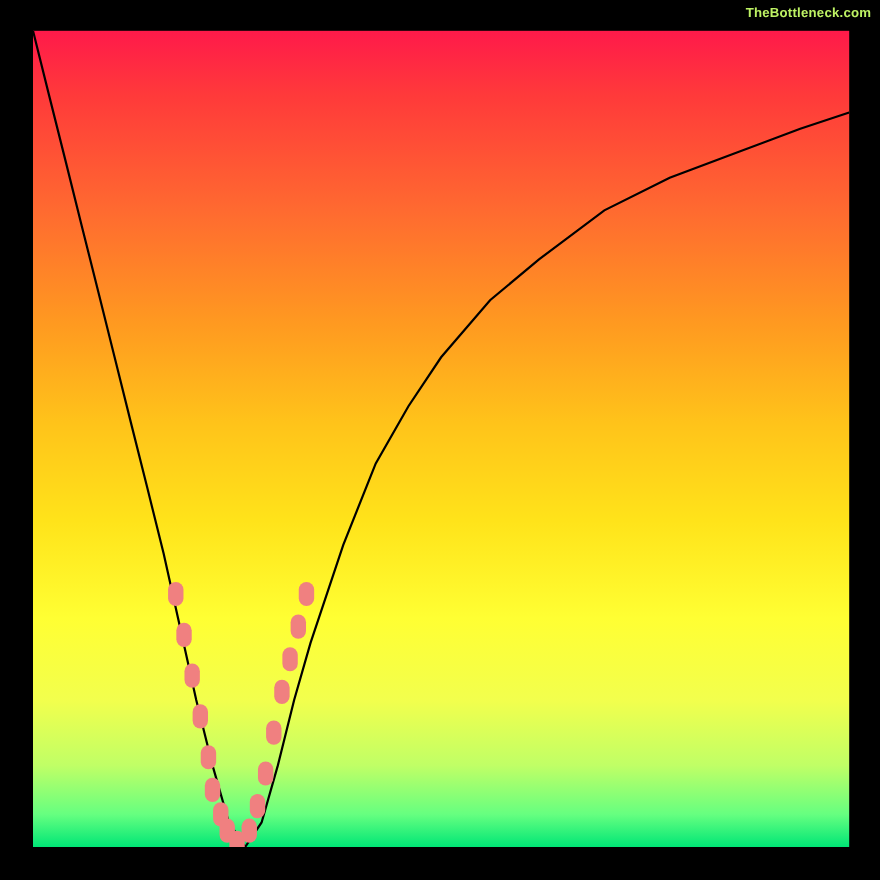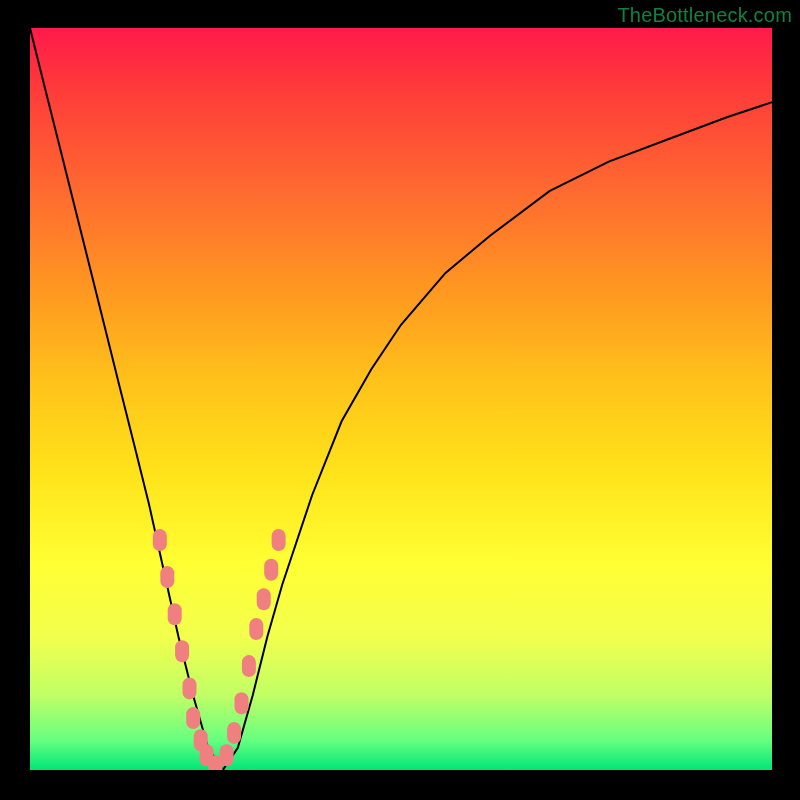--- a/index.html
+++ b/index.html
@@ -27,24 +27,24 @@
       #ffff33 72%,
       #f2ff4d 82%,
       #c0ff66 90%,
       #66ff80 96%,
       #00e676 100%);
   }
   .watermark {
     position: absolute;
     top: 4px;
     right: 8px;
-    color: #15803d;
-    font-size: 20px;
+    color: #bef264;
+    font-size: 12px;
     letter-spacing: 0.2px;
-    font-weight: 400;
+    font-weight: 700;
     z-index: 5;
   }
   svg.plot {
     position: absolute;
     left: 0;
     top: 0;
     width: 742px;
     height: 742px;
   }
   .curve {

